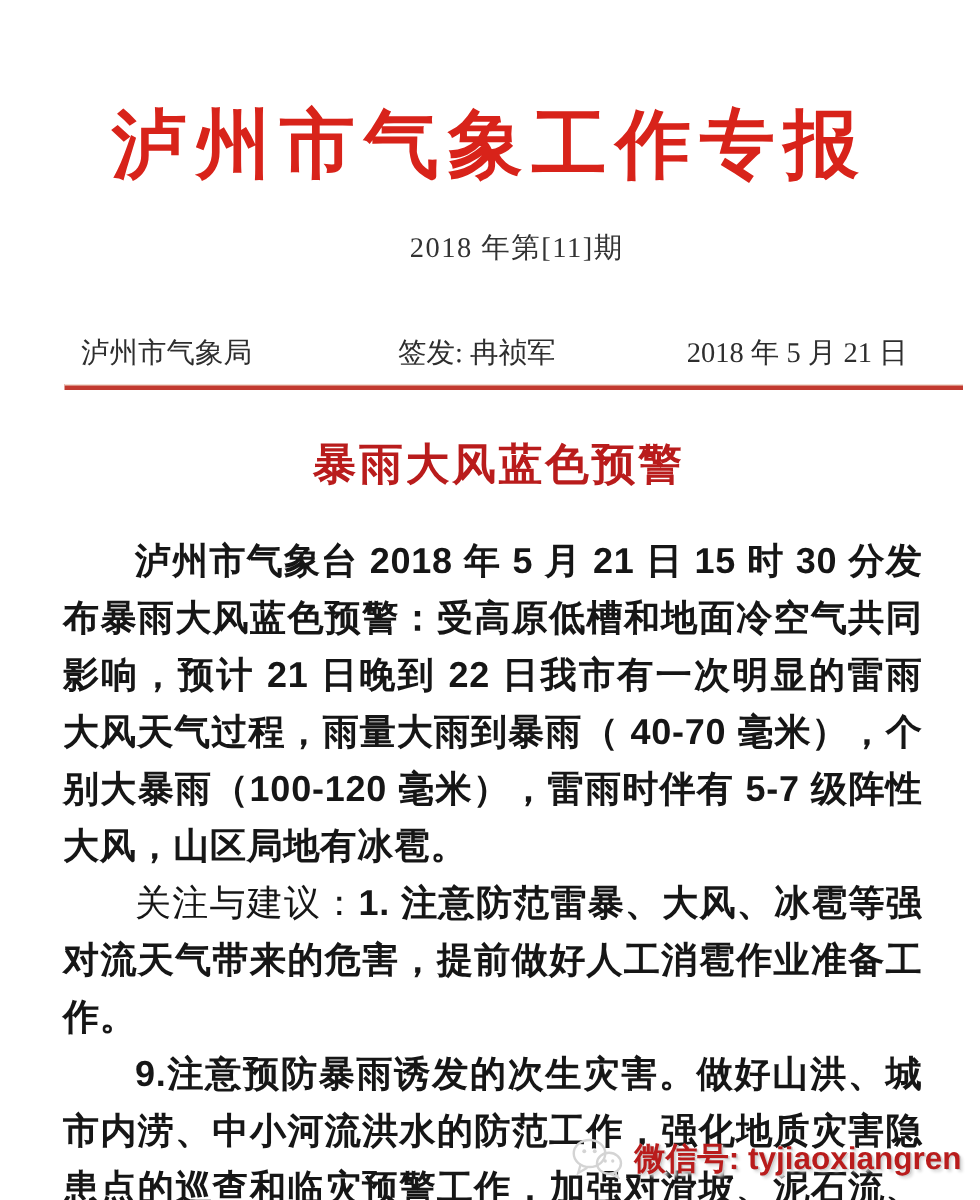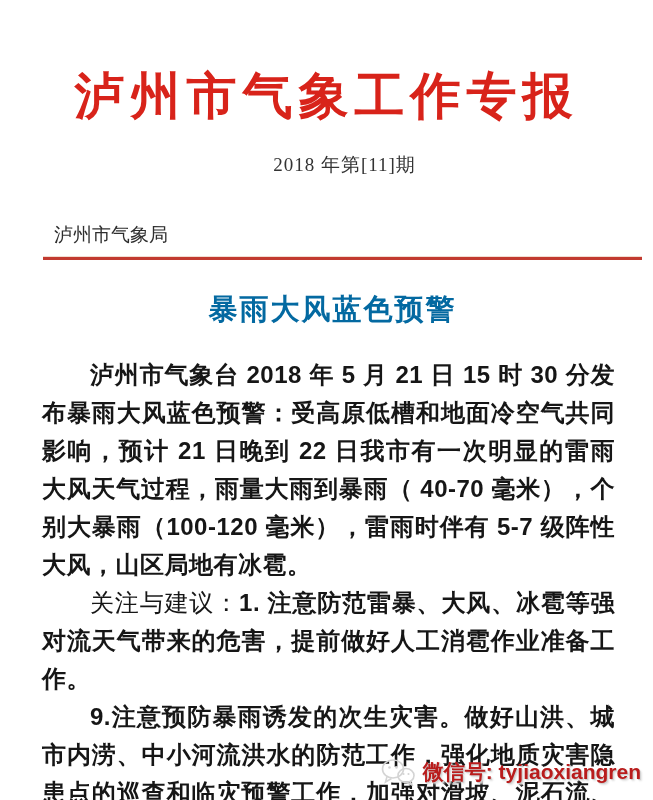--- a/index.html
+++ b/index.html
@@ -47,21 +47,21 @@
     margin: 8px 11px 0 43px;
     height: 3px;
     background: #c23a30;
     border-top: 1px solid #f2ded2;
   }
   .doc-title {
     margin: 30px 0 0 12px;
     text-align: center;
     font-size: 29px;
     font-weight: bold;
-    color: #0369a1;
+    color: #b91c1c;
     letter-spacing: 2px;
   }
   .body-text {
     margin: 26px 38px 0 42px;
     font-size: 24px;
     line-height: 38px;
     color: #161616;
     font-weight: 600;
     text-align: justify;
     letter-spacing: 0.5px;
@@ -90,20 +90,22 @@
 <body>
 
 <div class="page">
 
   <h1 class="masthead-title">泸州市气象工作专报</h1>
 
   <div class="issue-line">2018 年第[11]期</div>
 
   <div class="header-row">
     <span>泸州市气象局</span>
+    <span class="signer">签发: 冉祯军</span>
+    <span>2018 年 5 月 21 日</span>
   </div>
 
   <div class="red-rule"></div>
 
   <h2 class="doc-title">暴雨大风蓝色预警</h2>
 
   <div class="body-text">
     <p>泸州市气象台 2018 年 5 月 21 日 15 时 30 分发布暴雨大风蓝色预警：受高原低槽和地面冷空气共同影响，预计 21 日晚到 22 日我市有一次明显的雷雨大风天气过程，雨量大雨到暴雨（ 40-70 毫米），个别大暴雨（100-120 毫米），雷雨时伴有 5-7 级阵性大风，山区局地有冰雹。</p>
     <p><span class="lead-bold">关注与建议：</span><span>1. 注意防范雷暴、大风、冰雹等强对流天气带来的危害，提前做好人工消雹作业准备工作。</span></p>
     <p>9.注意预防暴雨诱发的次生灾害。做好山洪、城市内涝、中小河流洪水的防范工作，强化地质灾害隐患点的巡查和临灾预警工作，加强对滑坡、泥石流、崩塌等山地灾害的监测和预防。</p>

